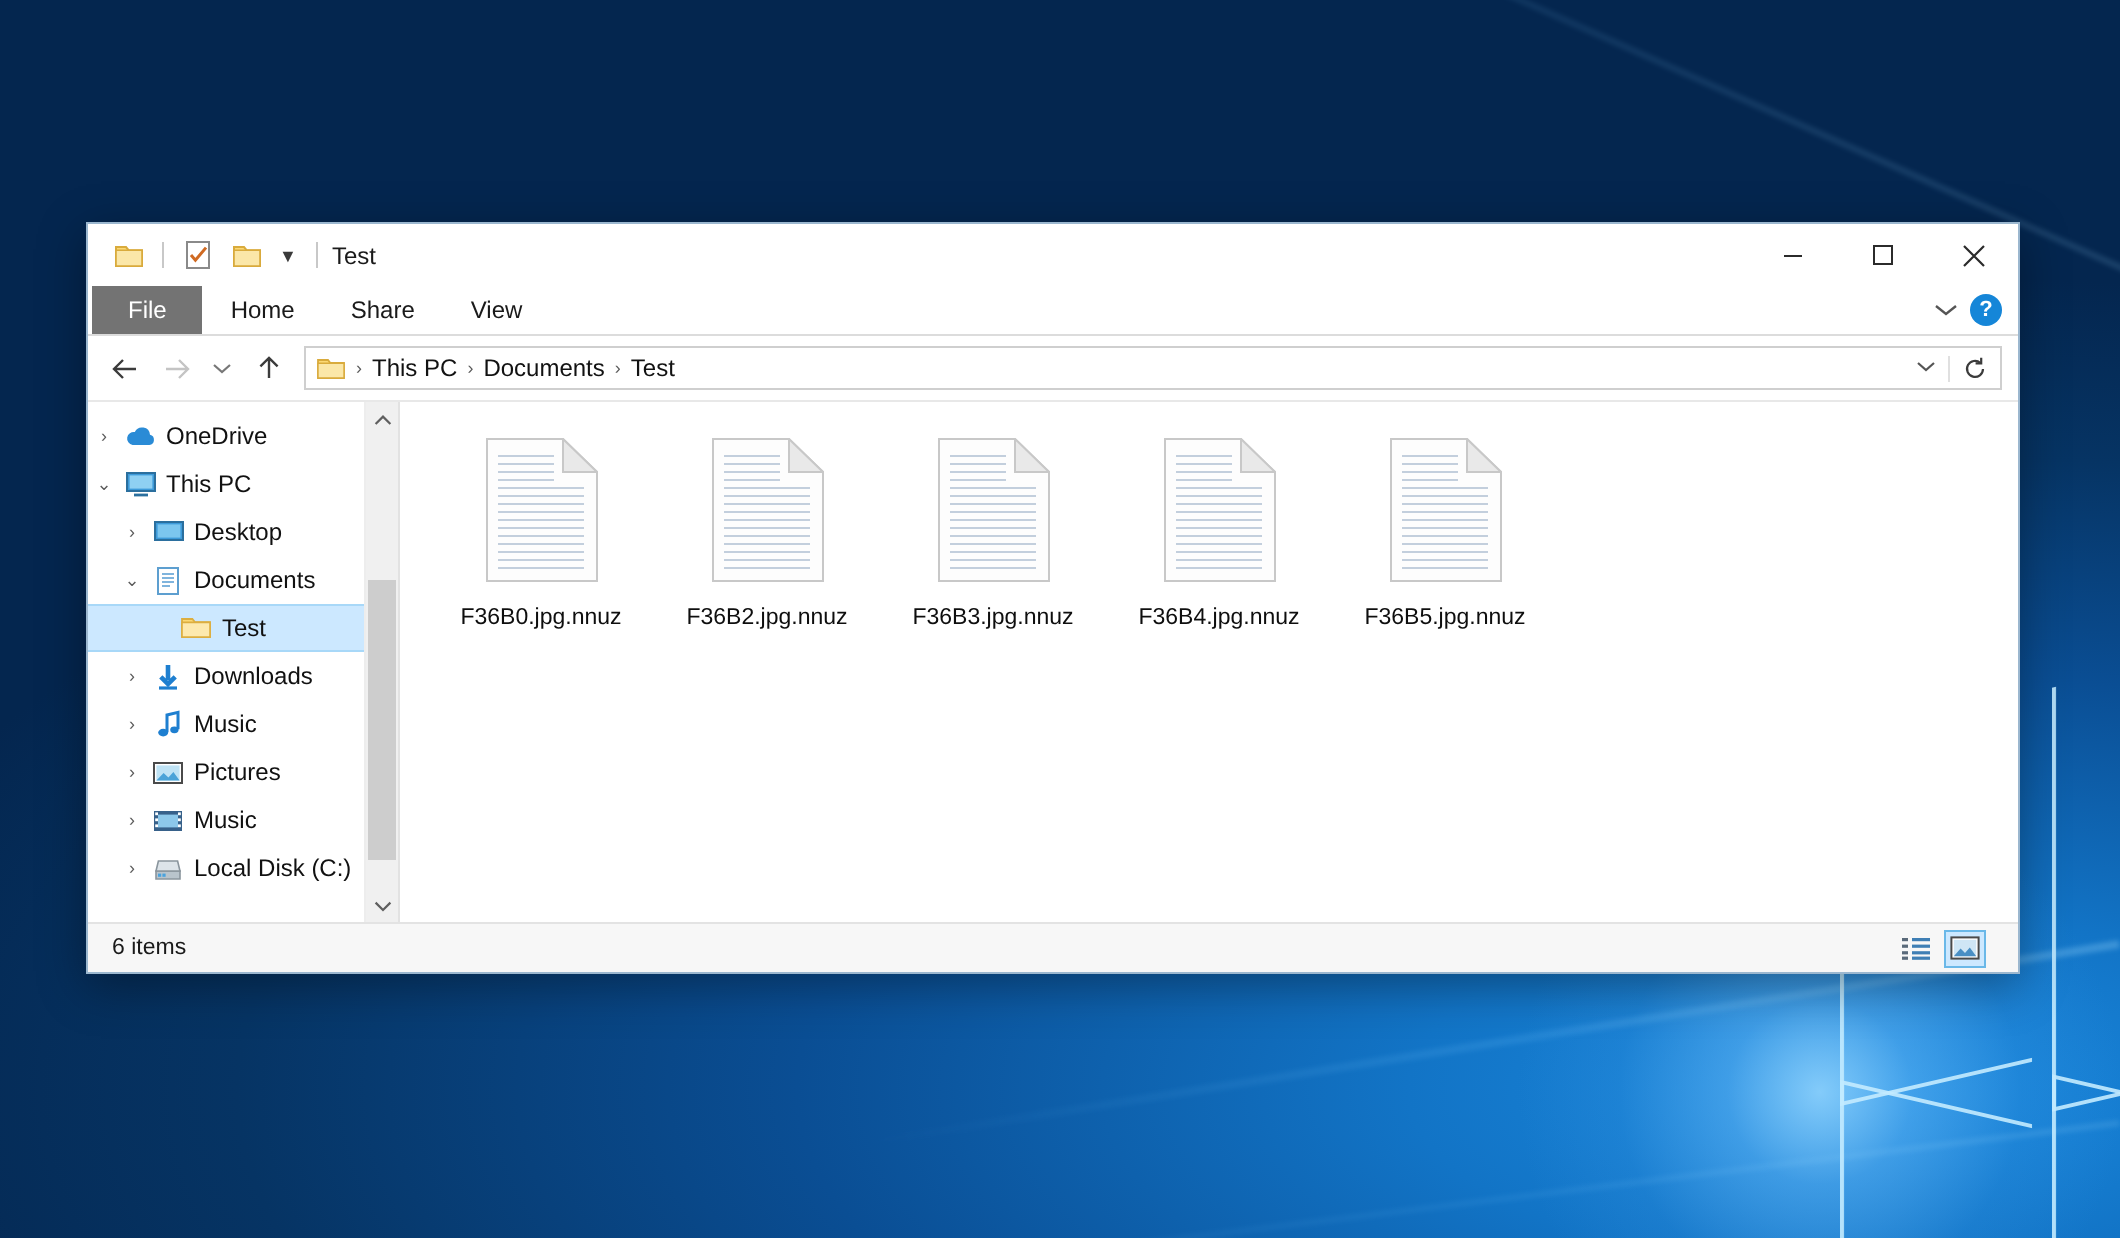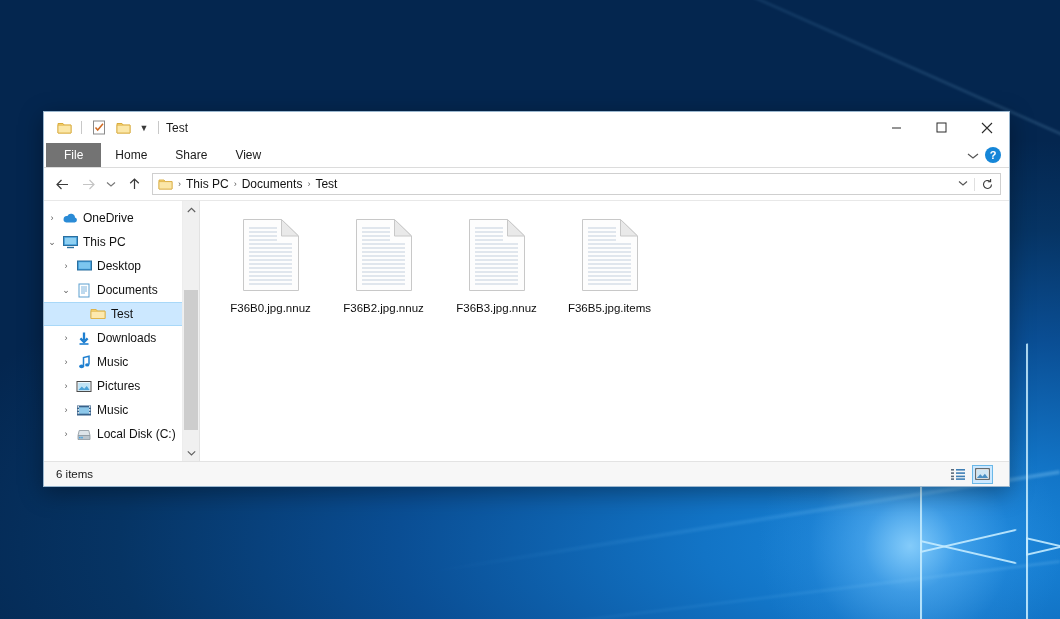--- a/index.html
+++ b/index.html
@@ -576,32 +576,44 @@
               <path d="M.5 .5h38L55.5 17v54.5H.5z" fill="#fdfdfd" stroke="#c8c8c8" stroke-width="1"></path>
               <path d="M38.5 .5L55.5 17H38.5z" fill="#e9e9e9" stroke="#c8c8c8" stroke-width="1"></path>
               <g stroke="#c3cfdd" stroke-width="1.1">
                 <path d="M6 9h28M6 13h28M6 17h28M6 21h28M6 25h43M6 29h43M6 33h43M6 37h43M6 41h43M6 45h43M6 49h43M6 53h43M6 57h43M6 61h43M6 65h43"></path>
               </g>
             </svg>
           </span>
           <span class="fname">F36B3.jpg.nnuz</span>
         </div>
 
-
         <div class="fitem">
           <span>
             <svg width="56" height="72" viewBox="0 0 56 72">
               <path d="M.5 .5h38L55.5 17v54.5H.5z" fill="#fdfdfd" stroke="#c8c8c8" stroke-width="1"></path>
               <path d="M38.5 .5L55.5 17H38.5z" fill="#e9e9e9" stroke="#c8c8c8" stroke-width="1"></path>
               <g stroke="#c3cfdd" stroke-width="1.1">
                 <path d="M6 9h28M6 13h28M6 17h28M6 21h28M6 25h43M6 29h43M6 33h43M6 37h43M6 41h43M6 45h43M6 49h43M6 53h43M6 57h43M6 61h43M6 65h43"></path>
               </g>
             </svg>
           </span>
-          <span class="fname">F36B5.jpg.items</span>
+          <span class="fname">F36B4.jpg.nnuz</span>
+        </div>
+
+        <div class="fitem">
+          <span>
+            <svg width="56" height="72" viewBox="0 0 56 72">
+              <path d="M.5 .5h38L55.5 17v54.5H.5z" fill="#fdfdfd" stroke="#c8c8c8" stroke-width="1"></path>
+              <path d="M38.5 .5L55.5 17H38.5z" fill="#e9e9e9" stroke="#c8c8c8" stroke-width="1"></path>
+              <g stroke="#c3cfdd" stroke-width="1.1">
+                <path d="M6 9h28M6 13h28M6 17h28M6 21h28M6 25h43M6 29h43M6 33h43M6 37h43M6 41h43M6 45h43M6 49h43M6 53h43M6 57h43M6 61h43M6 65h43"></path>
+              </g>
+            </svg>
+          </span>
+          <span class="fname">F36B5.jpg.nnuz</span>
         </div>
 
       </div>
     </div>
 
     <div class="statusbar">
       <span class="status-text">6 items</span>
       <div class="view-btns">
         <div class="vbtn">
           <svg width="15" height="13" viewBox="0 0 15 13">

